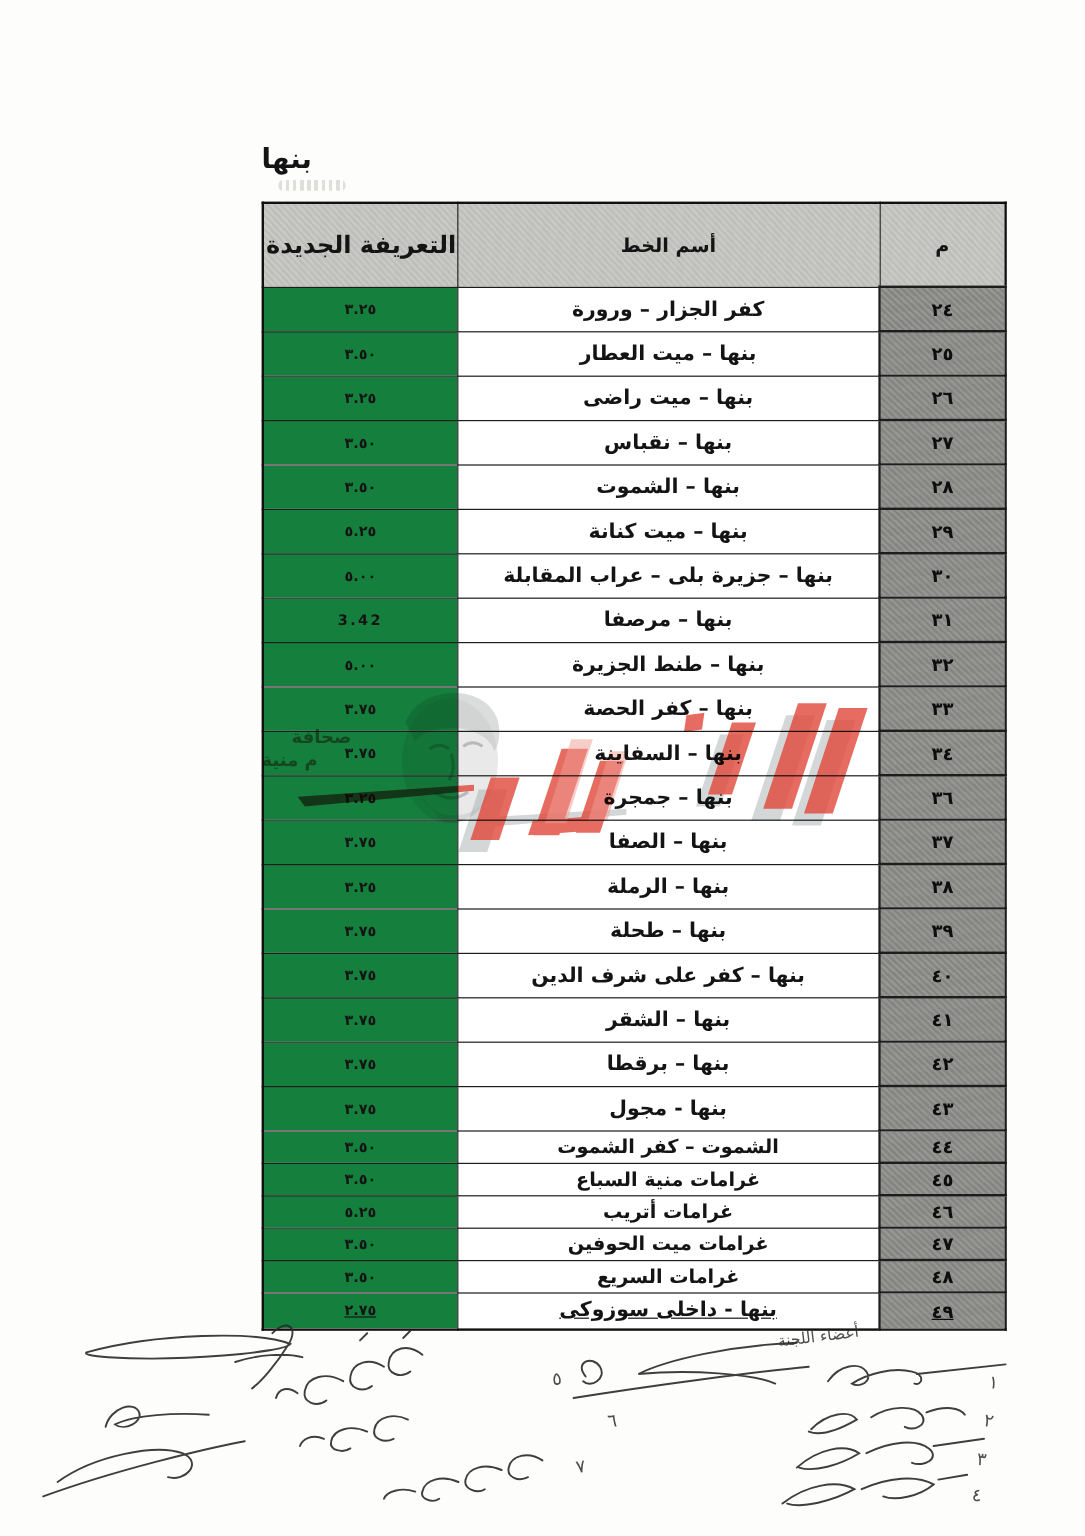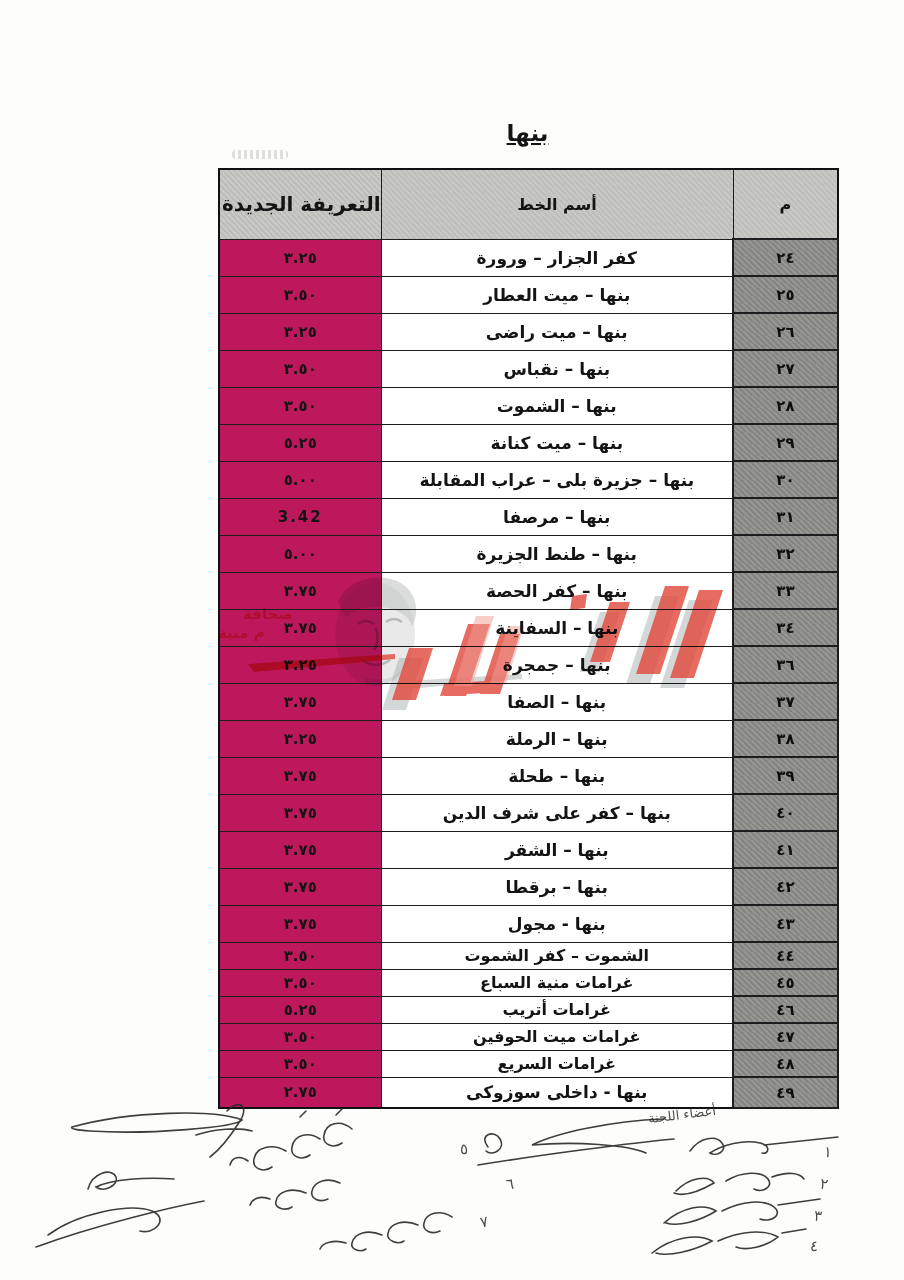--- a/index.html
+++ b/index.html
@@ -16,21 +16,21 @@
   
   .smudge {
     position:absolute; left:232px; top:150px; width:56px; height:9px;
     background:repeating-linear-gradient(90deg,#b9b9b4 0 3px, transparent 3px 6px);
     opacity:.45; border-radius:4px;
     filter:blur(.4px);
   }
 
   .title {
     position:absolute; left:218px; top:120px; width:619px;
-    text-align:center; font-size:23px; font-weight:700; letter-spacing:1px;text-decoration:underline;
+    text-align:left; font-size:23px; font-weight:700; letter-spacing:1px;
   }
 
   table.tariff {
     position:absolute; left:218px; top:168px; width:619px;
     border-collapse:collapse; table-layout:fixed;
     direction:rtl;
   }
   table.tariff th, table.tariff td {
     border:1.5px solid #1d1d1d;
     text-align:center; vertical-align:middle;
@@ -50,26 +50,26 @@
   }
   thead th.h-tariff { font-size:20px;text-align:center; }
 
   tbody td:first-child {
     background:#8f8f8c;
     background-image:repeating-linear-gradient(43deg, rgba(0,0,0,.08) 0 2px, rgba(255,255,255,.06) 2px 4px);
     border-width:2px;
     font-size:15px; color:#0e0e0e;
   }
   tbody td:nth-child(2) { font-size:17px; background:#fff; }
-  tbody td:nth-child(3) { font-size:15px; background:#be185d; letter-spacing:2px; }
+  tbody td:nth-child(3) { font-size:12px; background:#15803d; letter-spacing:2px; }
 
   tr.row-tall  td { height:37px; }
   tr.row-short td { height:27px; }
   tr.row-short td:nth-child(2) { font-size:16px; }
-  tr.row-last  td { height:31px; }
+  tr.row-last  td { height:31px;text-decoration:underline; }
 
   
   .watermark {
     position:absolute; inset:0; pointer-events:none;
     mix-blend-mode:multiply;
   }
   .wm-text {
     position:absolute; font-weight:700; font-size:15px; color:#ec8172; opacity:.9;
   }
   .wm-t1 { left:243px; top:605px; }

